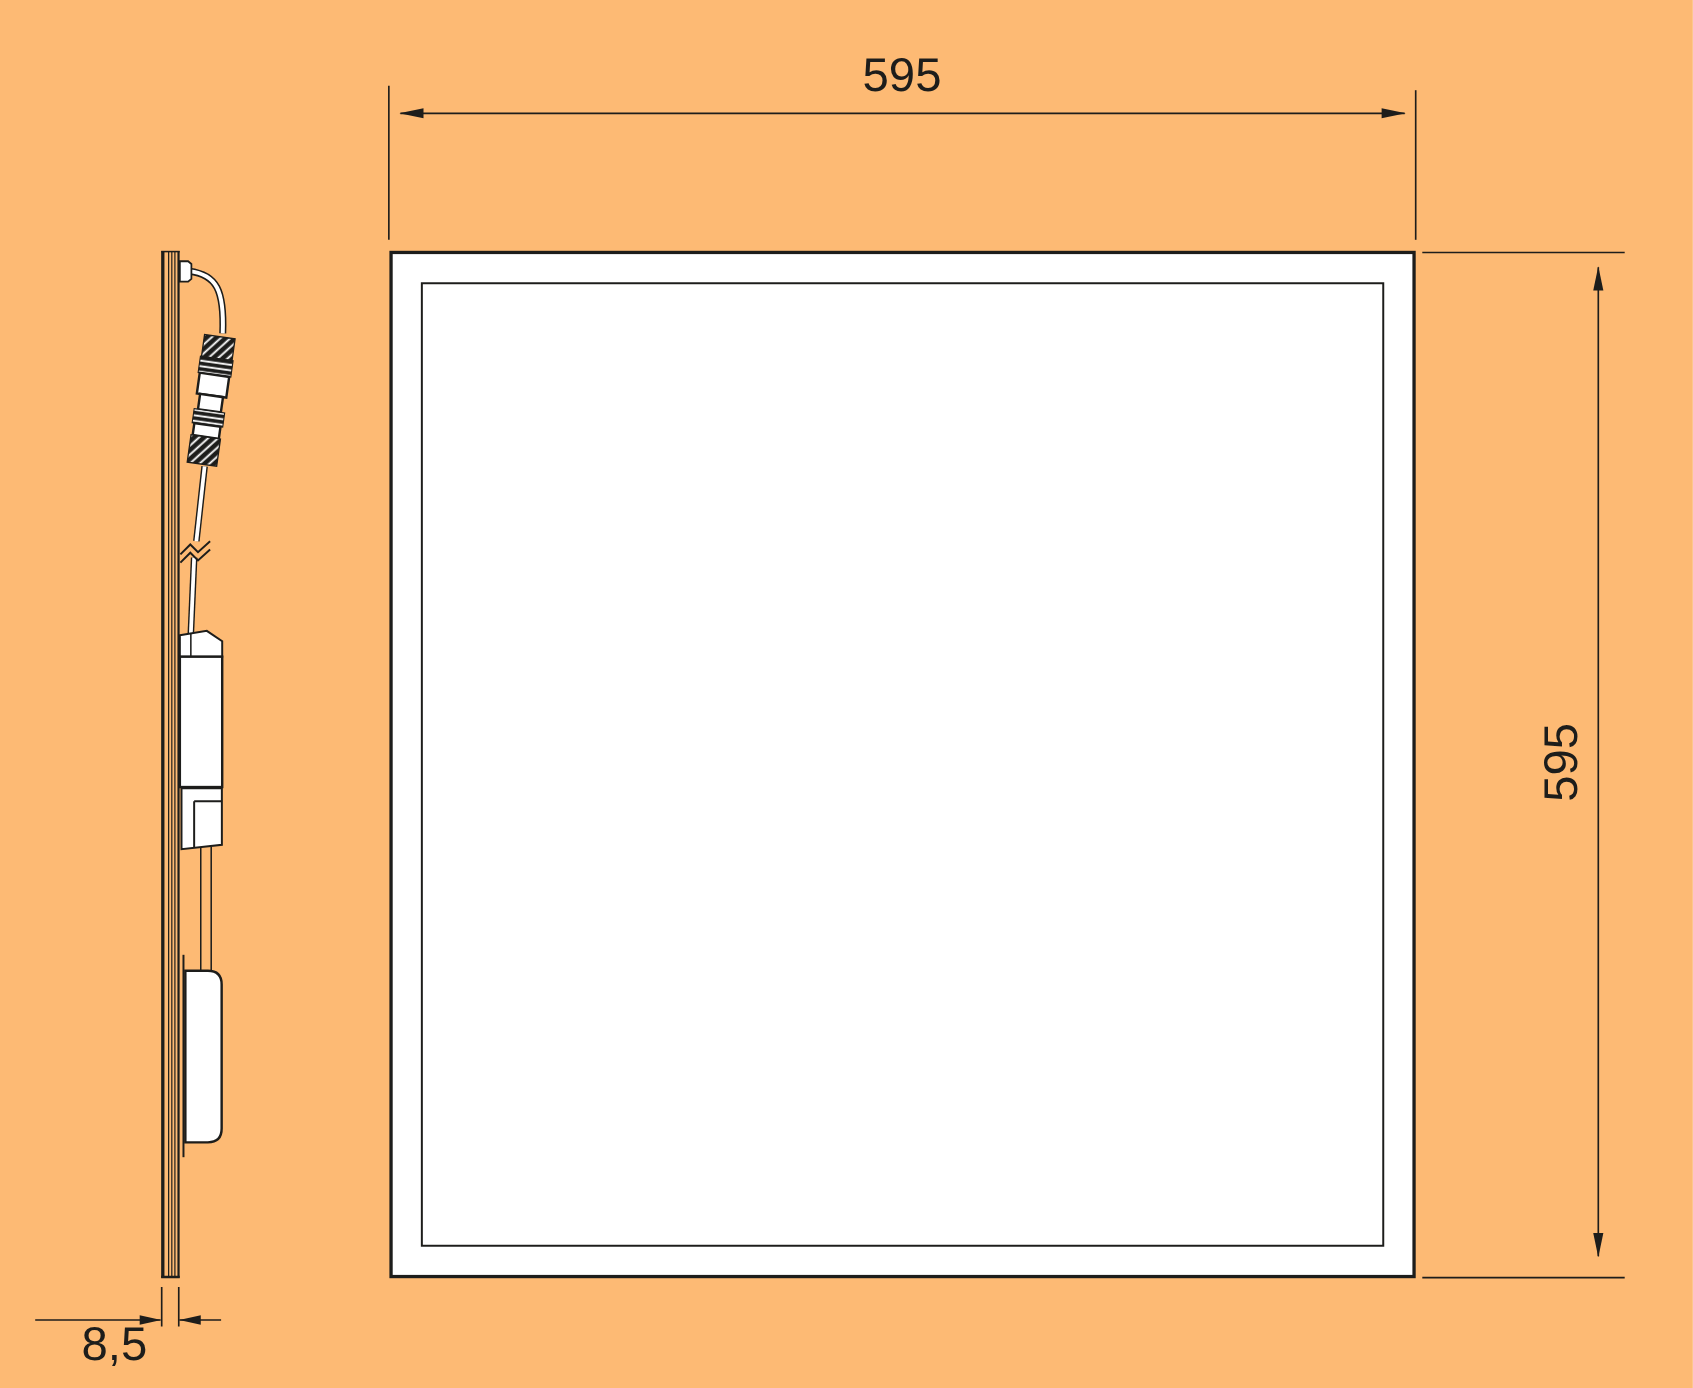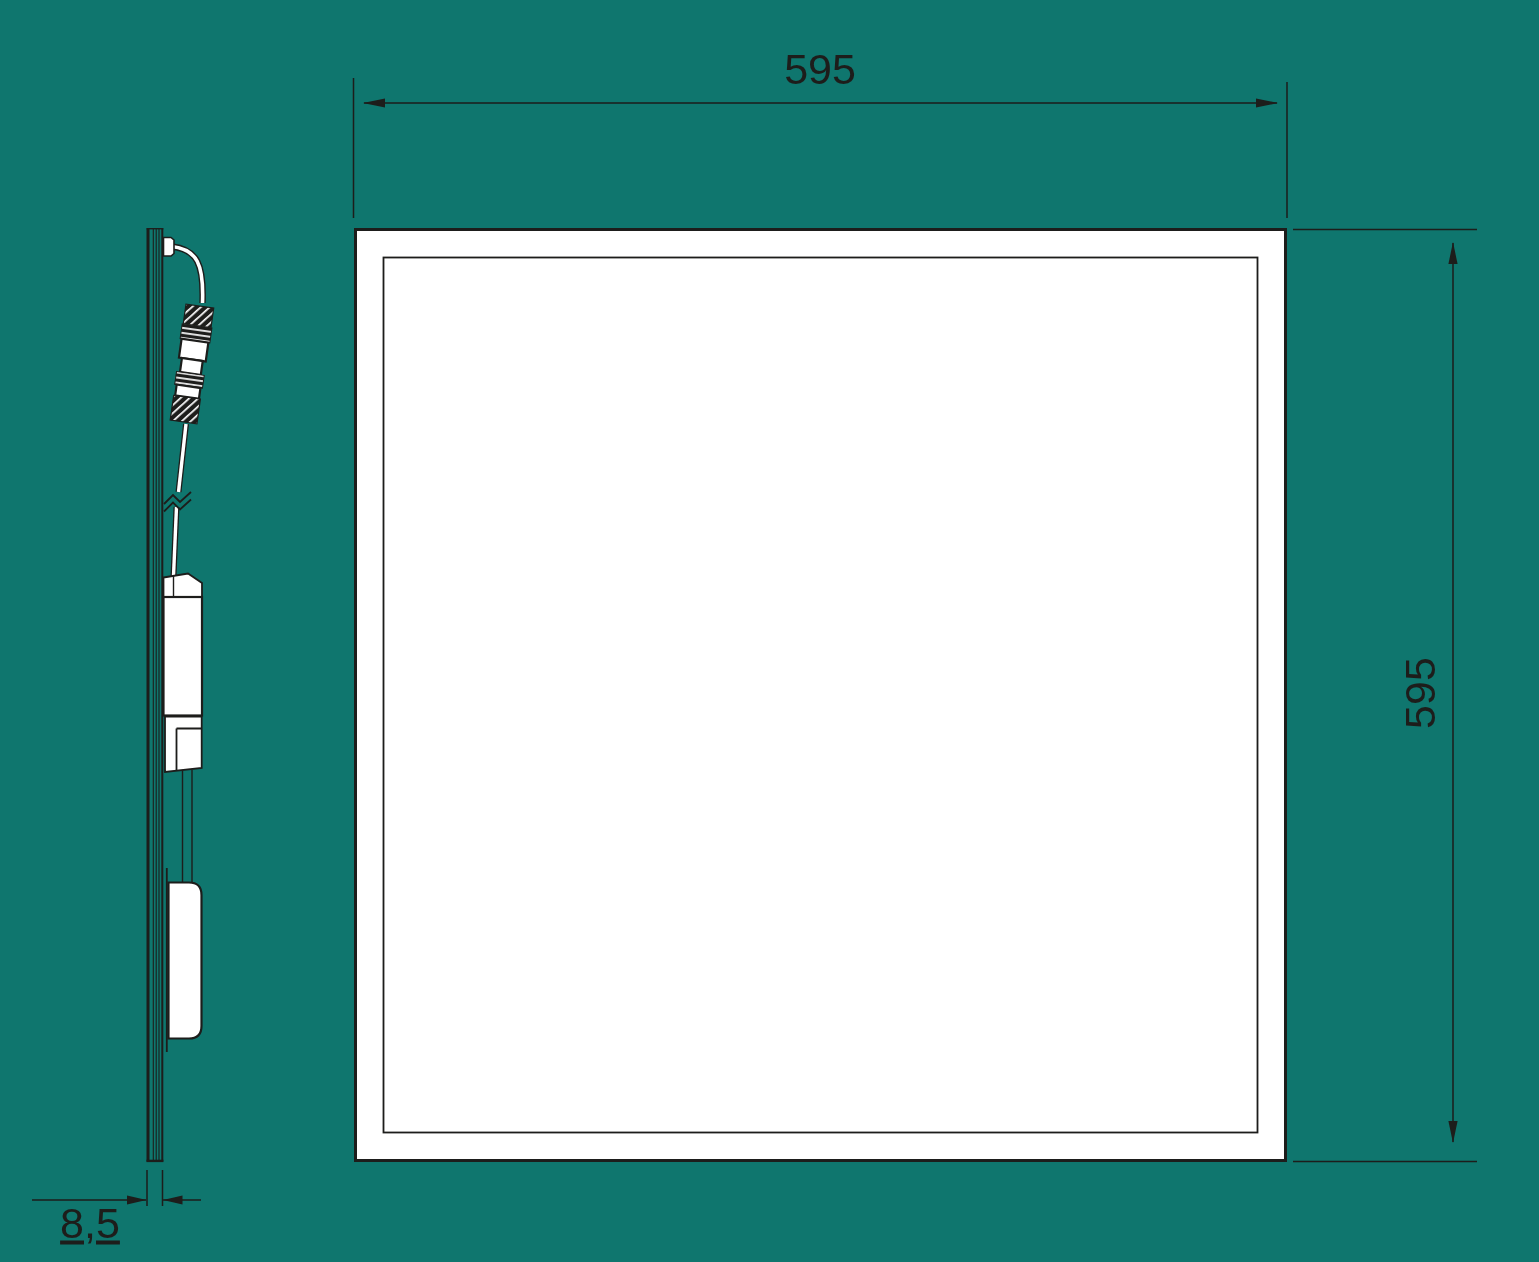--- a/index.html
+++ b/index.html
@@ -4,41 +4,41 @@
 <style>
   html, body {
     margin: 0;
     padding: 0;
     background: #ffffff;
   }
   .canvas {
     position: relative;
     width: 1539px;
     height: 1262px;
-    background: #0f766e;
+    background: #fdba74;
     overflow: hidden;
   }
   .canvas svg {
     position: absolute;
     left: 0;
     top: 0;
   }
   .dim-label {
     position: absolute;
     font-family: "Liberation Sans", sans-serif;
     font-weight: 300;
     font-size: 43px;
     line-height: 1;
     color: #1d1d1b;
     white-space: nowrap;
     user-select: none;
   }
   .dim-label.top    { left: 820px;  top: 69px;   transform: translate(-50%, -50%); }
   .dim-label.right  { left: 1420px; top: 693px;  transform: translate(-50%, -50%) rotate(-90deg); }
-  .dim-label.bottom { left: 90px;   top: 1223px; transform: translate(-50%, -50%); text-decoration: underline; }
+  .dim-label.bottom { left: 104px;   top: 1223px; transform: translate(-50%, -50%); }
 </style>
 </head>
 <body>
 
 <div class="canvas">
 
   <svg width="1539" height="1262" viewBox="0 0 1539 1262">
     <defs>
       <pattern id="hatch" patternUnits="userSpaceOnUse" width="6" height="6" patternTransform="rotate(40)">
         <rect width="6" height="6" fill="#1d1d1b"></rect>

